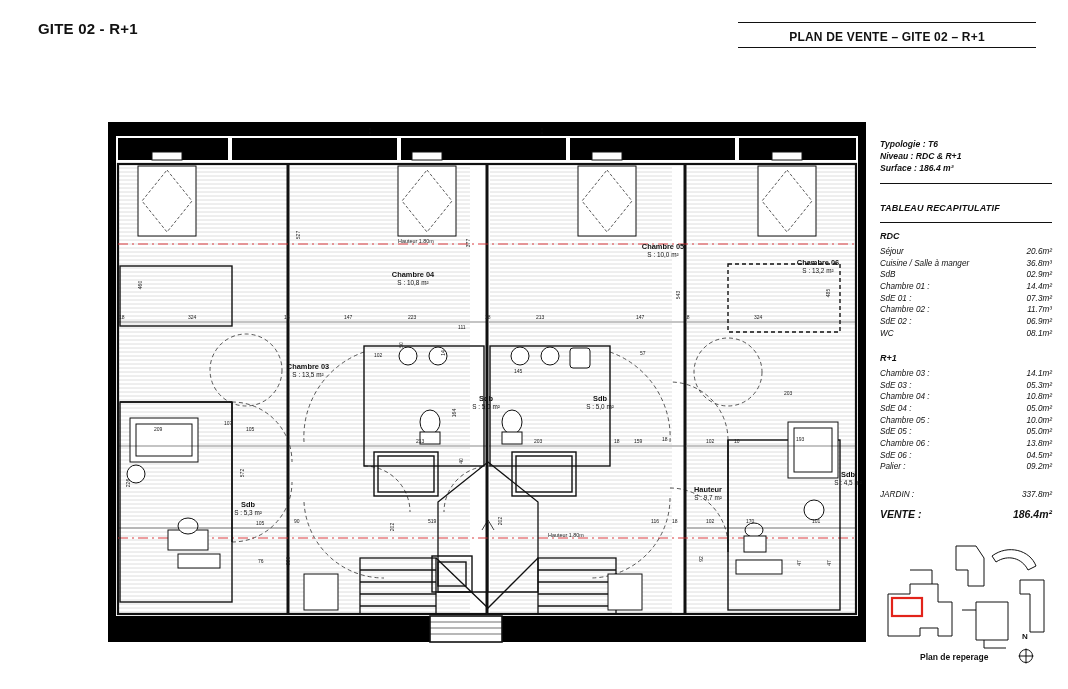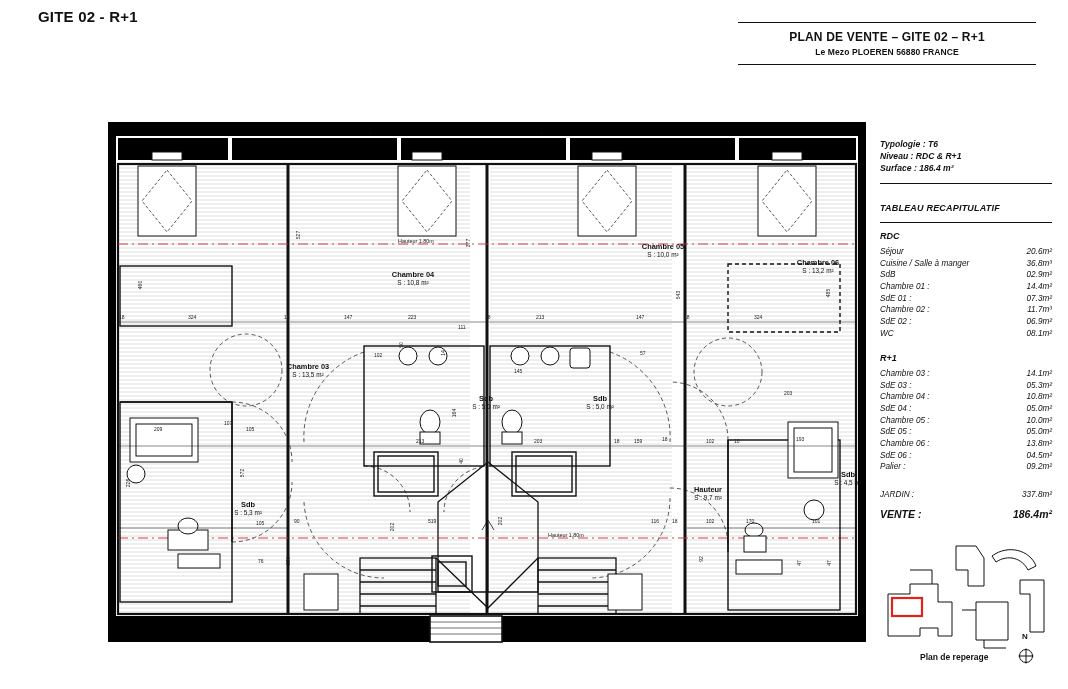--- a/index.html
+++ b/index.html
@@ -5,21 +5,21 @@
   html,body{margin:0;padding:0;}
   body{
     width:1068px;height:689px;background:#ffffff;
     font-family:"Liberation Sans", sans-serif;
     color:#111;overflow:hidden;position:relative;
   }
   .page{position:absolute;inset:0;}
 
   
   .doc-title{
-    position:absolute;left:38px;top:8px;
+    position:absolute;left:38px;top:20px;
     font-size:15px;font-weight:700;letter-spacing:.2px;color:#111;
   }
   .hdr-right{
     position:absolute;left:738px;top:22px;width:298px;text-align:center;
   }
   .hdr-right .rule{height:1px;background:#111;width:100%;}
   .hdr-right .main{
     font-size:12px;font-weight:700;letter-spacing:.2px;margin:7px 0 3px;
   }
   .hdr-right .sub{
@@ -62,21 +62,20 @@
 </head>
 <body>
 
 <div class="page">
 
   <div class="doc-title">GITE 02 - R+1</div>
 
   <div class="hdr-right">
     <div class="rule"></div>
     <div class="main">PLAN DE VENTE – GITE 02 – R+1</div>
-    <div class="sub">Le Mezo PLOEREN 56880 FRANCE</div>
     <div class="rule"></div>
   </div>
 
   <div class="info">
     <div class="kv">Typologie : T6</div>
     <div class="kv">Niveau : RDC &amp; R+1</div>
     <div class="kv">Surface : 186.4 m²</div>
     <div class="rule"></div>
     <h4>TABLEAU RECAPITULATIF</h4>
     <div class="rule"></div>

